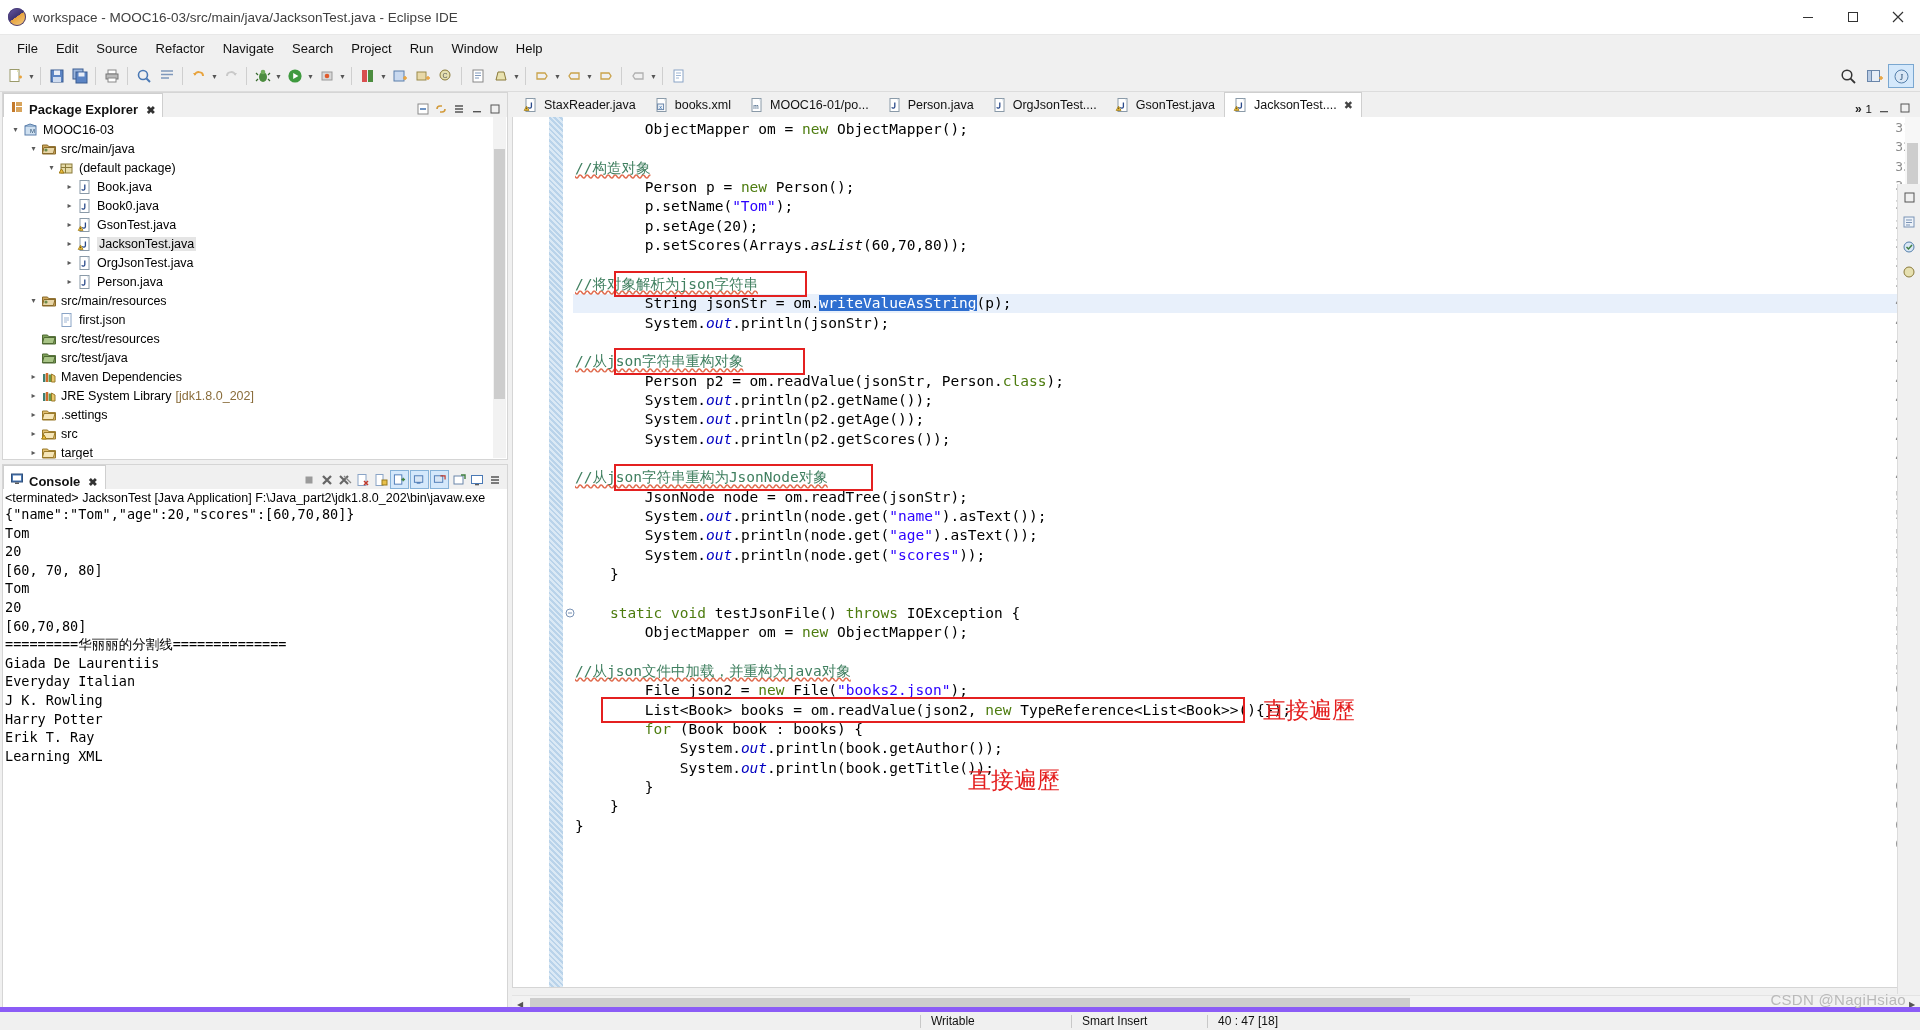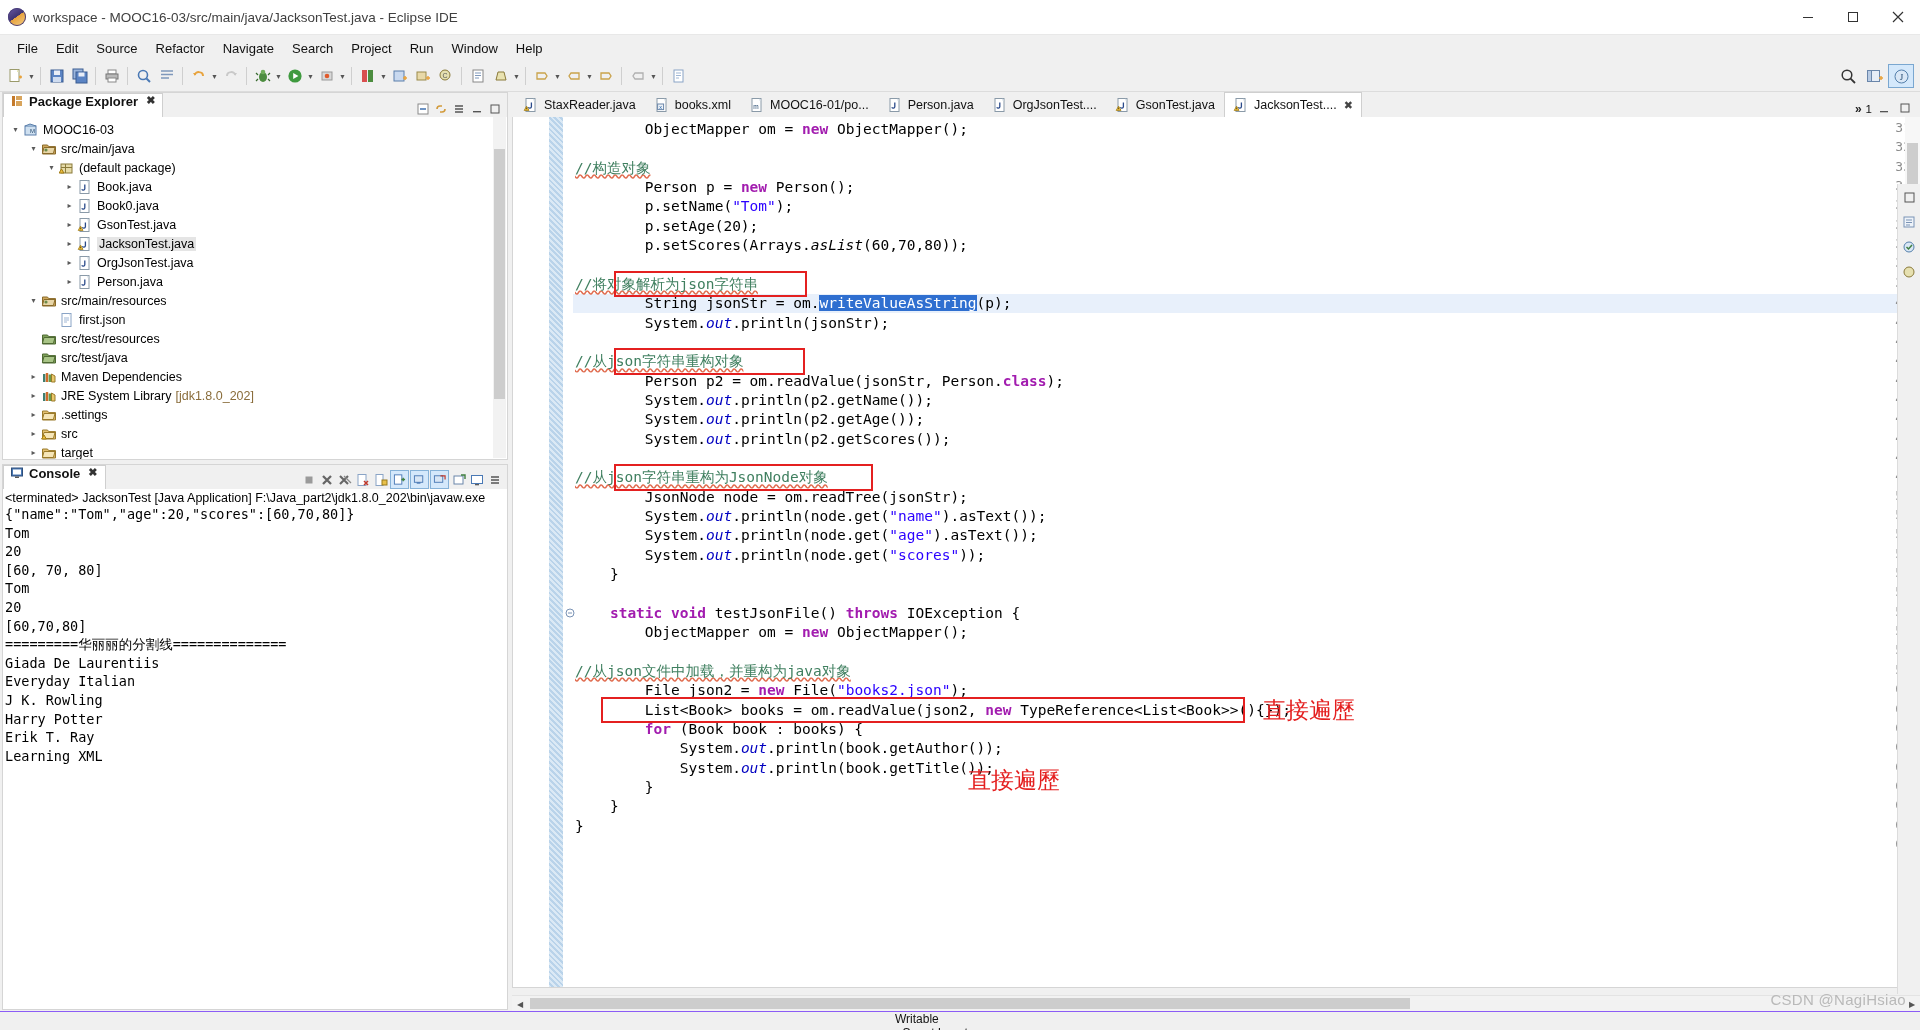--- a/index.html
+++ b/index.html
@@ -48,21 +48,21 @@
   .persp-btn.active{background:#d4e8fb;border:1px solid #7aa7d0;}
 
   
   .main{position:absolute;top:92px;left:0;right:0;bottom:18px;}
 
   
   .leftcol{position:absolute;left:0;top:0;width:510px;bottom:0;}
   .view{background:#fff;border:1px solid #d5d5d5;position:absolute;left:2px;right:2px;}
   .view-tabs{height:24px;background:#f0f0f0;display:flex;align-items:flex-end;
     border-bottom:1px solid #cfcfcf;position:relative;}
-  .view-tab{display:flex;align-items:flex-start;gap:5px;height:23px;padding:0 7px 0 6px;
+  .view-tab{display:flex;align-items:flex-end;gap:5px;height:23px;padding:0 7px 0 6px;
     background:#fff;border:1px solid #cfcfcf;border-bottom:1px solid #fff;
     font-size:13px;color:#111;font-weight:bold;position:relative;top:1px;}
   .view-tab .x{font-size:11px;color:#333;margin-left:3px;}
   .view-tools{margin-left:auto;display:flex;align-items:center;padding-right:4px;gap:1px;}
   .vti{width:17px;height:17px;display:flex;align-items:center;justify-content:center;}
   .vti.sel{background:#d4e8fb;border:1px solid #86b2d8;}
 
   
   .pkg{position:absolute;left:2px;top:0;right:2px;height:366px;}
   .tree{position:absolute;left:0;right:0;top:24px;bottom:0;background:#fff;overflow:hidden;
@@ -107,21 +107,21 @@
   .annobar{position:absolute;left:36px;top:0;bottom:0;width:14px;
     background:repeating-linear-gradient(45deg,#dbe9f5 0 2px,#b9d3ea 2px 4px);}
   .lnum{position:absolute;right:8px;font-family:"DejaVu Sans Mono","Liberation Mono",monospace;
     font-size:13px;color:#8c8c8c;text-align:right;width:46px;}
   .fold{position:absolute;left:52px;width:10px;height:10px;font-size:9px;color:#777;}
   .code{position:absolute;left:62px;top:0;right:0;bottom:0;
     font-family:"DejaVu Sans Mono","Liberation Mono",monospace;font-size:14.5px;
     line-height:19.35px;white-space:pre;}
   .cl{position:absolute;left:0;white-space:pre;}
   .hl-line{position:absolute;left:0;right:0;height:19.35px;background:#e8f0fb;}
-  .kw{color:#a21caf;font-weight:bold;text-align:center;}
+  .kw{color:#4d7c0f;font-weight:normal;text-align:center;}
   .str{color:#2a00ff;}
   .cmt{color:#3f7f5f;}
   .stat{font-style:italic;color:#0000c0;}
   .statf{font-style:italic;}
   .sel-tok{background:#2f6fd0;color:#fff;}
   .squiggle{text-decoration:underline wavy #e06c4f;text-decoration-skip-ink:none;}
 
   .redbox{position:absolute;border:2px solid #e42020;}
   .redtext{position:absolute;color:#e42020;font-size:21px;
     font-family:"DejaVu Sans","Liberation Sans",sans-serif;white-space:nowrap;}
@@ -136,21 +136,21 @@
   .ed-vthumb{position:absolute;left:2px;width:11px;background:#cdcdcd;}
 
   
   .rightbar{position:absolute;right:0;top:92px;bottom:18px;width:22px;background:#f0f0f0;
     border-left:1px solid #dcdcdc;display:flex;flex-direction:column;align-items:center;
     padding-top:4px;gap:7px;}
   .rb-i{width:18px;height:18px;display:flex;align-items:center;justify-content:center;}
 
   
   .statusbar{position:absolute;left:0;right:0;bottom:0;height:18px;background:#f0f0f0;
-    border-top:1px solid #8b5cf6;display:flex;align-items:center;font-size:12px;color:#111;flex-direction:column;}
+    border-top:5px solid #8b5cf6;display:flex;align-items:center;font-size:12px;color:#111;}
   .sb-cell{padding:0 10px;height:18px;display:flex;align-items:center;}
   .sb-div{width:1px;height:13px;background:#c8c8c8;}
   .watermark{position:absolute;right:14px;bottom:22px;color:#b9b9b9;font-size:15px;
     letter-spacing:.3px;}
 </style>
 </head>
 <body>
 
 <div class="app">
 

